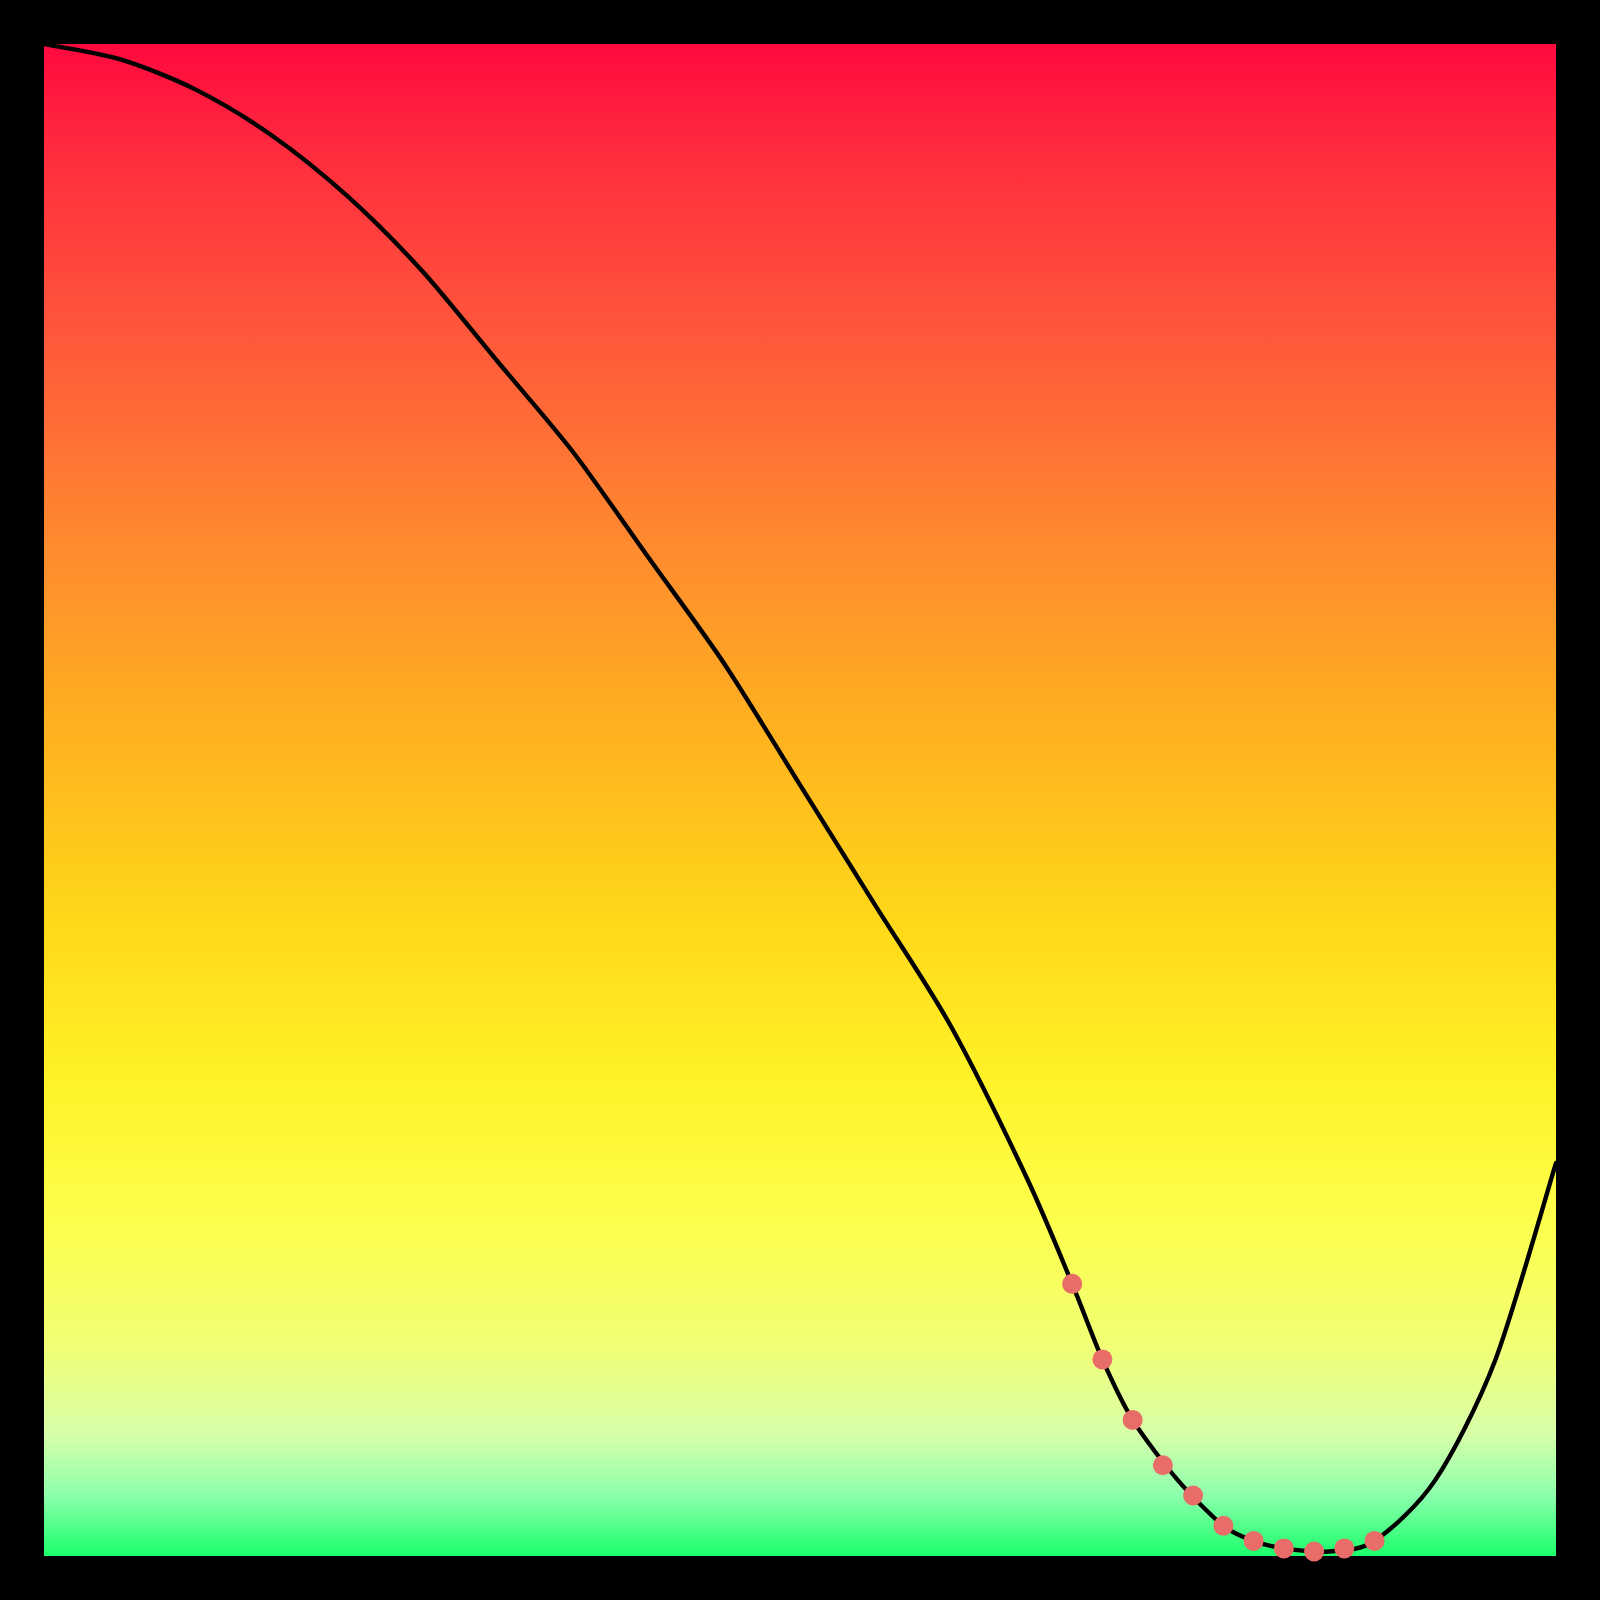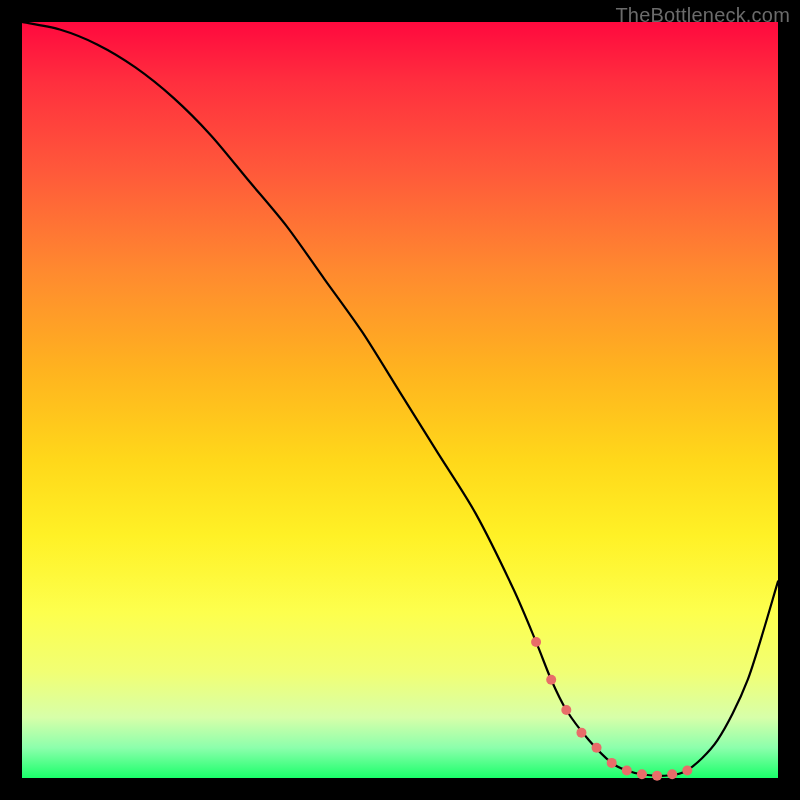--- a/index.html
+++ b/index.html
@@ -55,21 +55,20 @@
     top: 0;
     width: 756px;
     height: 756px;
     overflow: visible;
   }
 </style>
 </head>
 <body>
 
 <div class="frame">
-  <div class="watermark">TheBottleneck.com</div>
 
   <div class="plot-area">
     <svg class="curve" viewBox="0 0 756 756" preserveAspectRatio="none">
       <path id="curve-path" fill="none" stroke="#000" stroke-width="2.2" stroke-linejoin="round" stroke-linecap="round" d="M 0.00 0.00 C 5.36 1.07, 27.09 4.35, 37.80 7.56 C 48.51 10.77, 64.89 17.33, 75.60 22.68 C 86.31 28.04, 102.69 37.86, 113.40 45.36 C 124.11 52.86, 140.49 65.96, 151.20 75.60 C 161.91 85.24, 178.29 101.62, 189.00 113.40 C 199.71 125.18, 216.09 145.91, 226.80 158.76 C 237.51 171.61, 253.89 190.20, 264.60 204.12 C 275.31 218.04, 291.69 242.05, 302.40 257.04 C 313.11 272.03, 329.49 293.90, 340.20 309.96 C 350.91 326.03, 367.29 353.30, 378.00 370.44 C 388.71 387.58, 405.09 413.78, 415.80 430.92 C 426.51 448.06, 442.89 472.12, 453.60 491.40 C 464.31 510.68, 482.83 548.79, 491.40 567.00 C 499.97 585.21, 508.73 607.07, 514.08 619.92 C 519.44 632.77, 524.92 648.08, 529.20 657.72 C 533.48 667.36, 538.96 679.39, 544.32 687.96 C 549.67 696.53, 560.57 710.70, 567.00 718.20 C 573.43 725.70, 584.33 736.60, 589.68 740.88 C 595.04 745.16, 600.52 746.83, 604.80 748.44 C 609.08 750.05, 614.56 751.47, 619.92 752.22 C 625.27 752.97, 636.17 754.27, 642.60 753.73 C 649.03 753.20, 657.78 753.47, 665.28 748.44 C 672.78 743.41, 686.95 731.05, 695.52 718.20 C 704.09 705.35, 717.19 680.21, 725.76 657.72 C 734.33 635.23, 751.72 573.36, 756.00 559.44"></path>
       <g id="marker-group">
           <circle cx="514.08" cy="619.92" r="5" fill="#e86d69"></circle>
           <circle cx="529.20" cy="657.72" r="5" fill="#e86d69"></circle>
           <circle cx="544.32" cy="687.96" r="5" fill="#e86d69"></circle>
           <circle cx="559.44" cy="710.64" r="5" fill="#e86d69"></circle>
           <circle cx="574.56" cy="725.76" r="5" fill="#e86d69"></circle>

